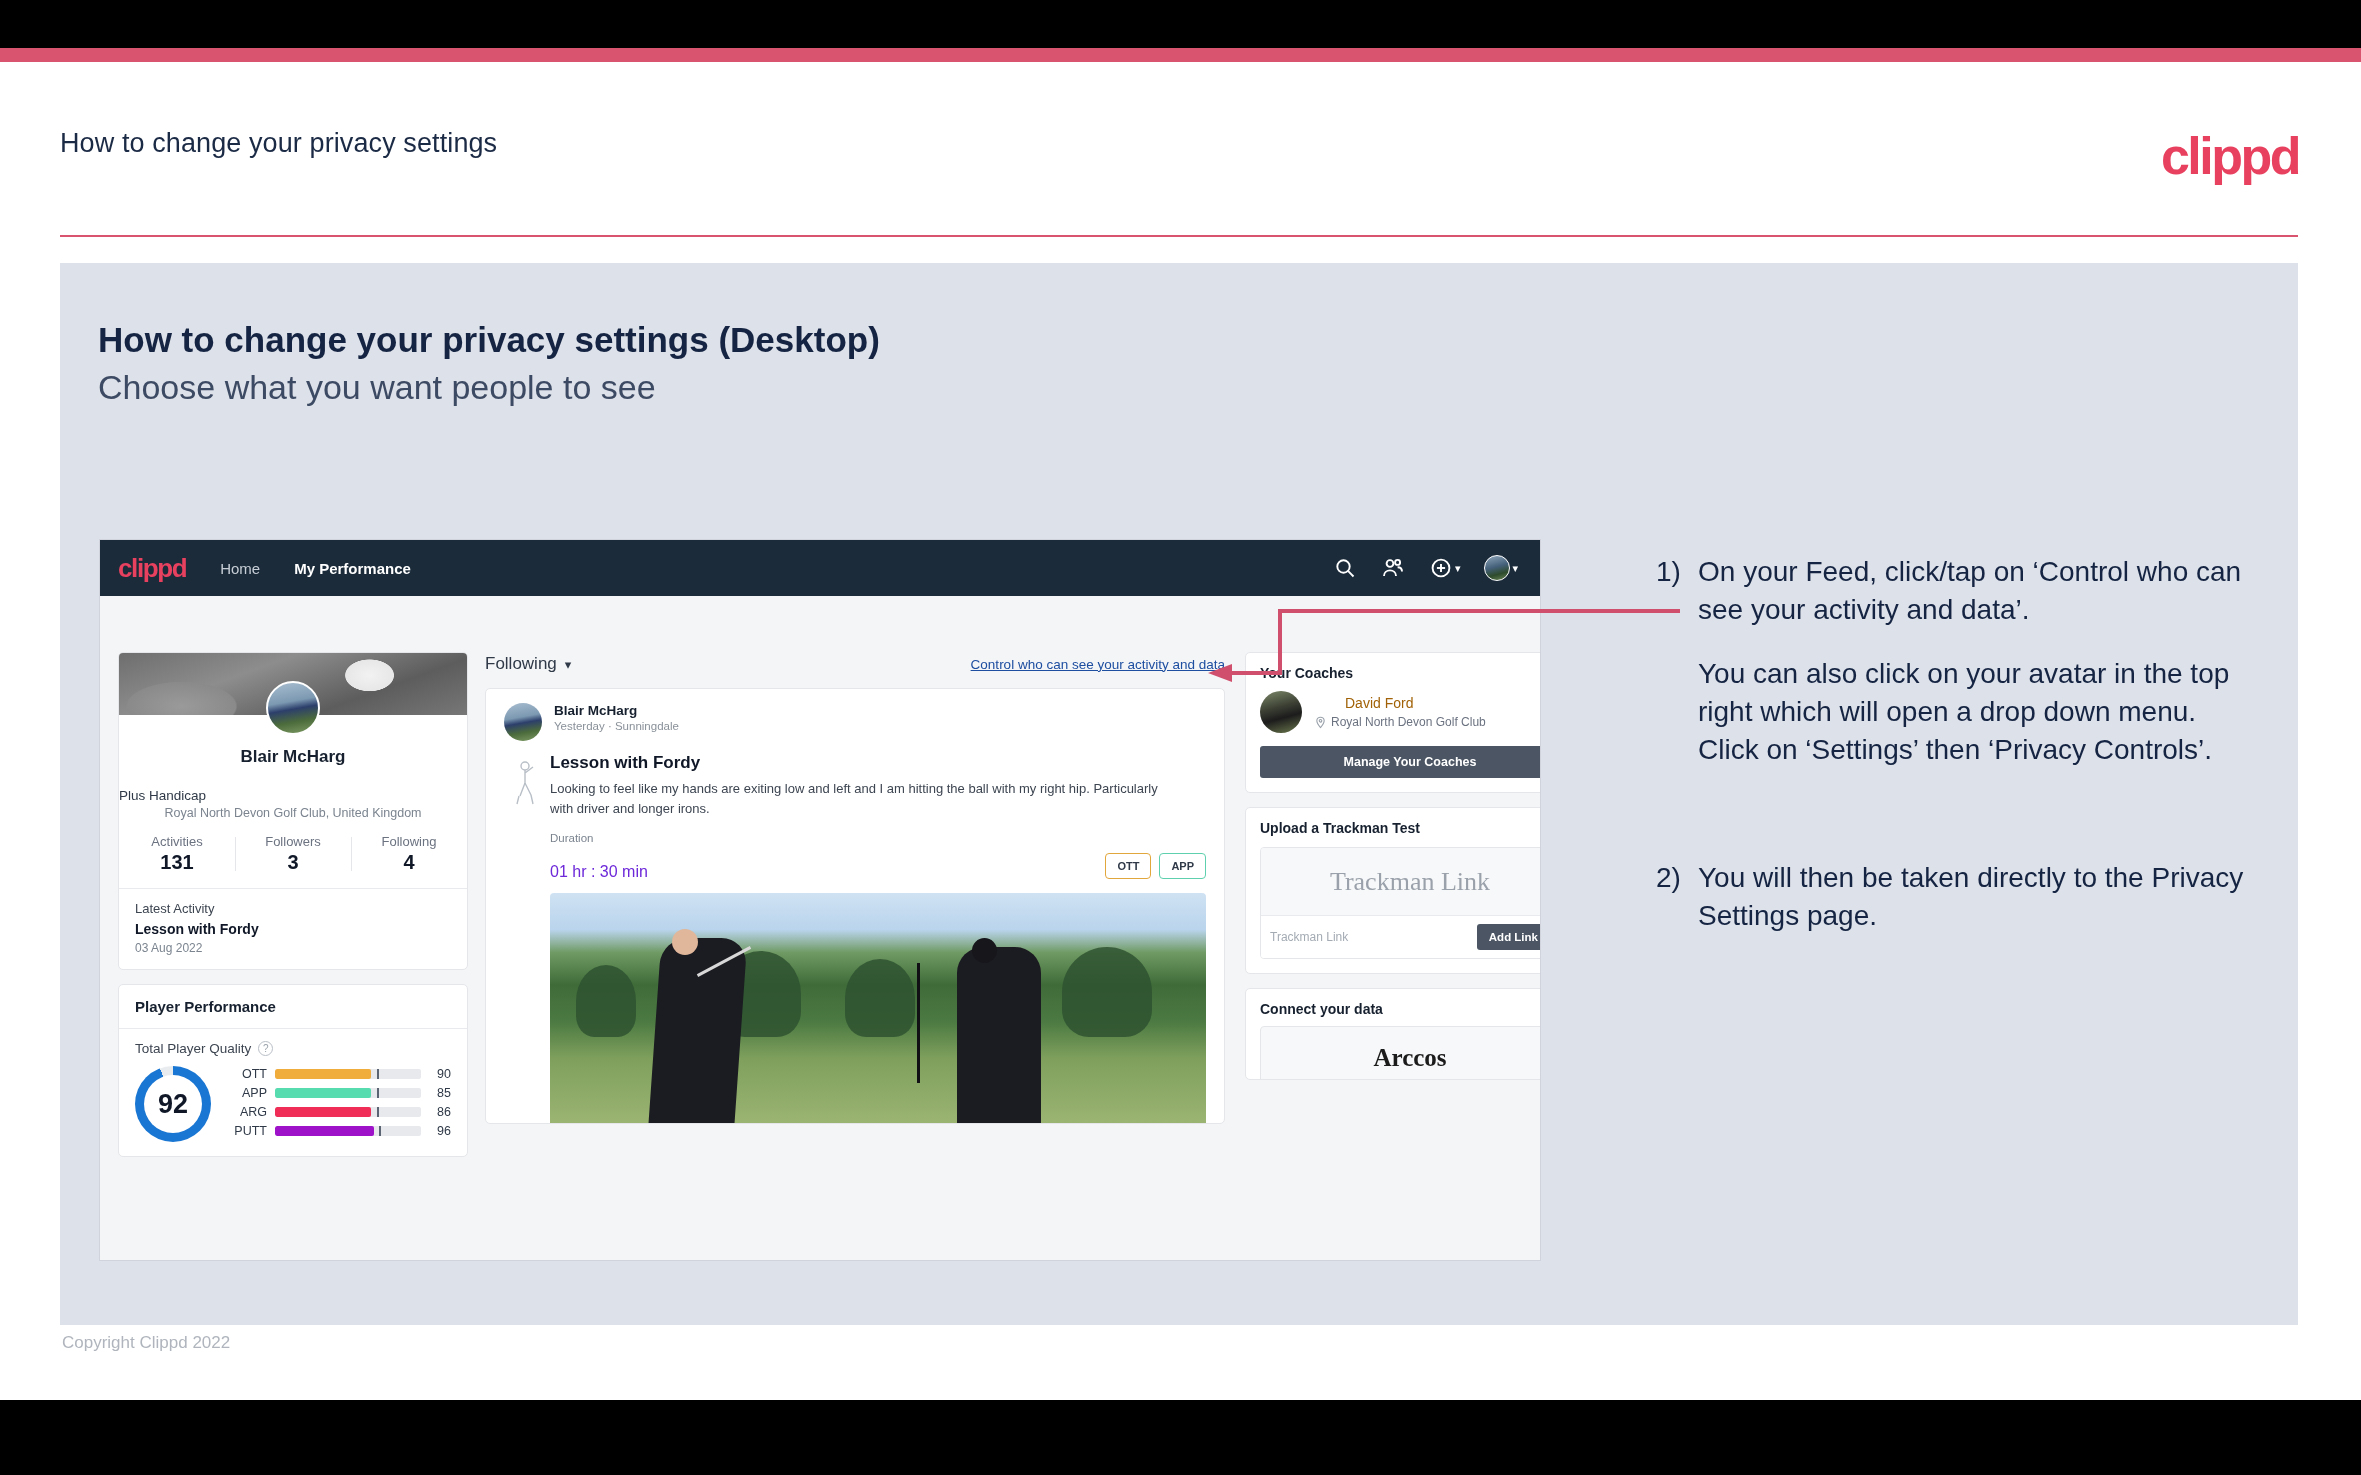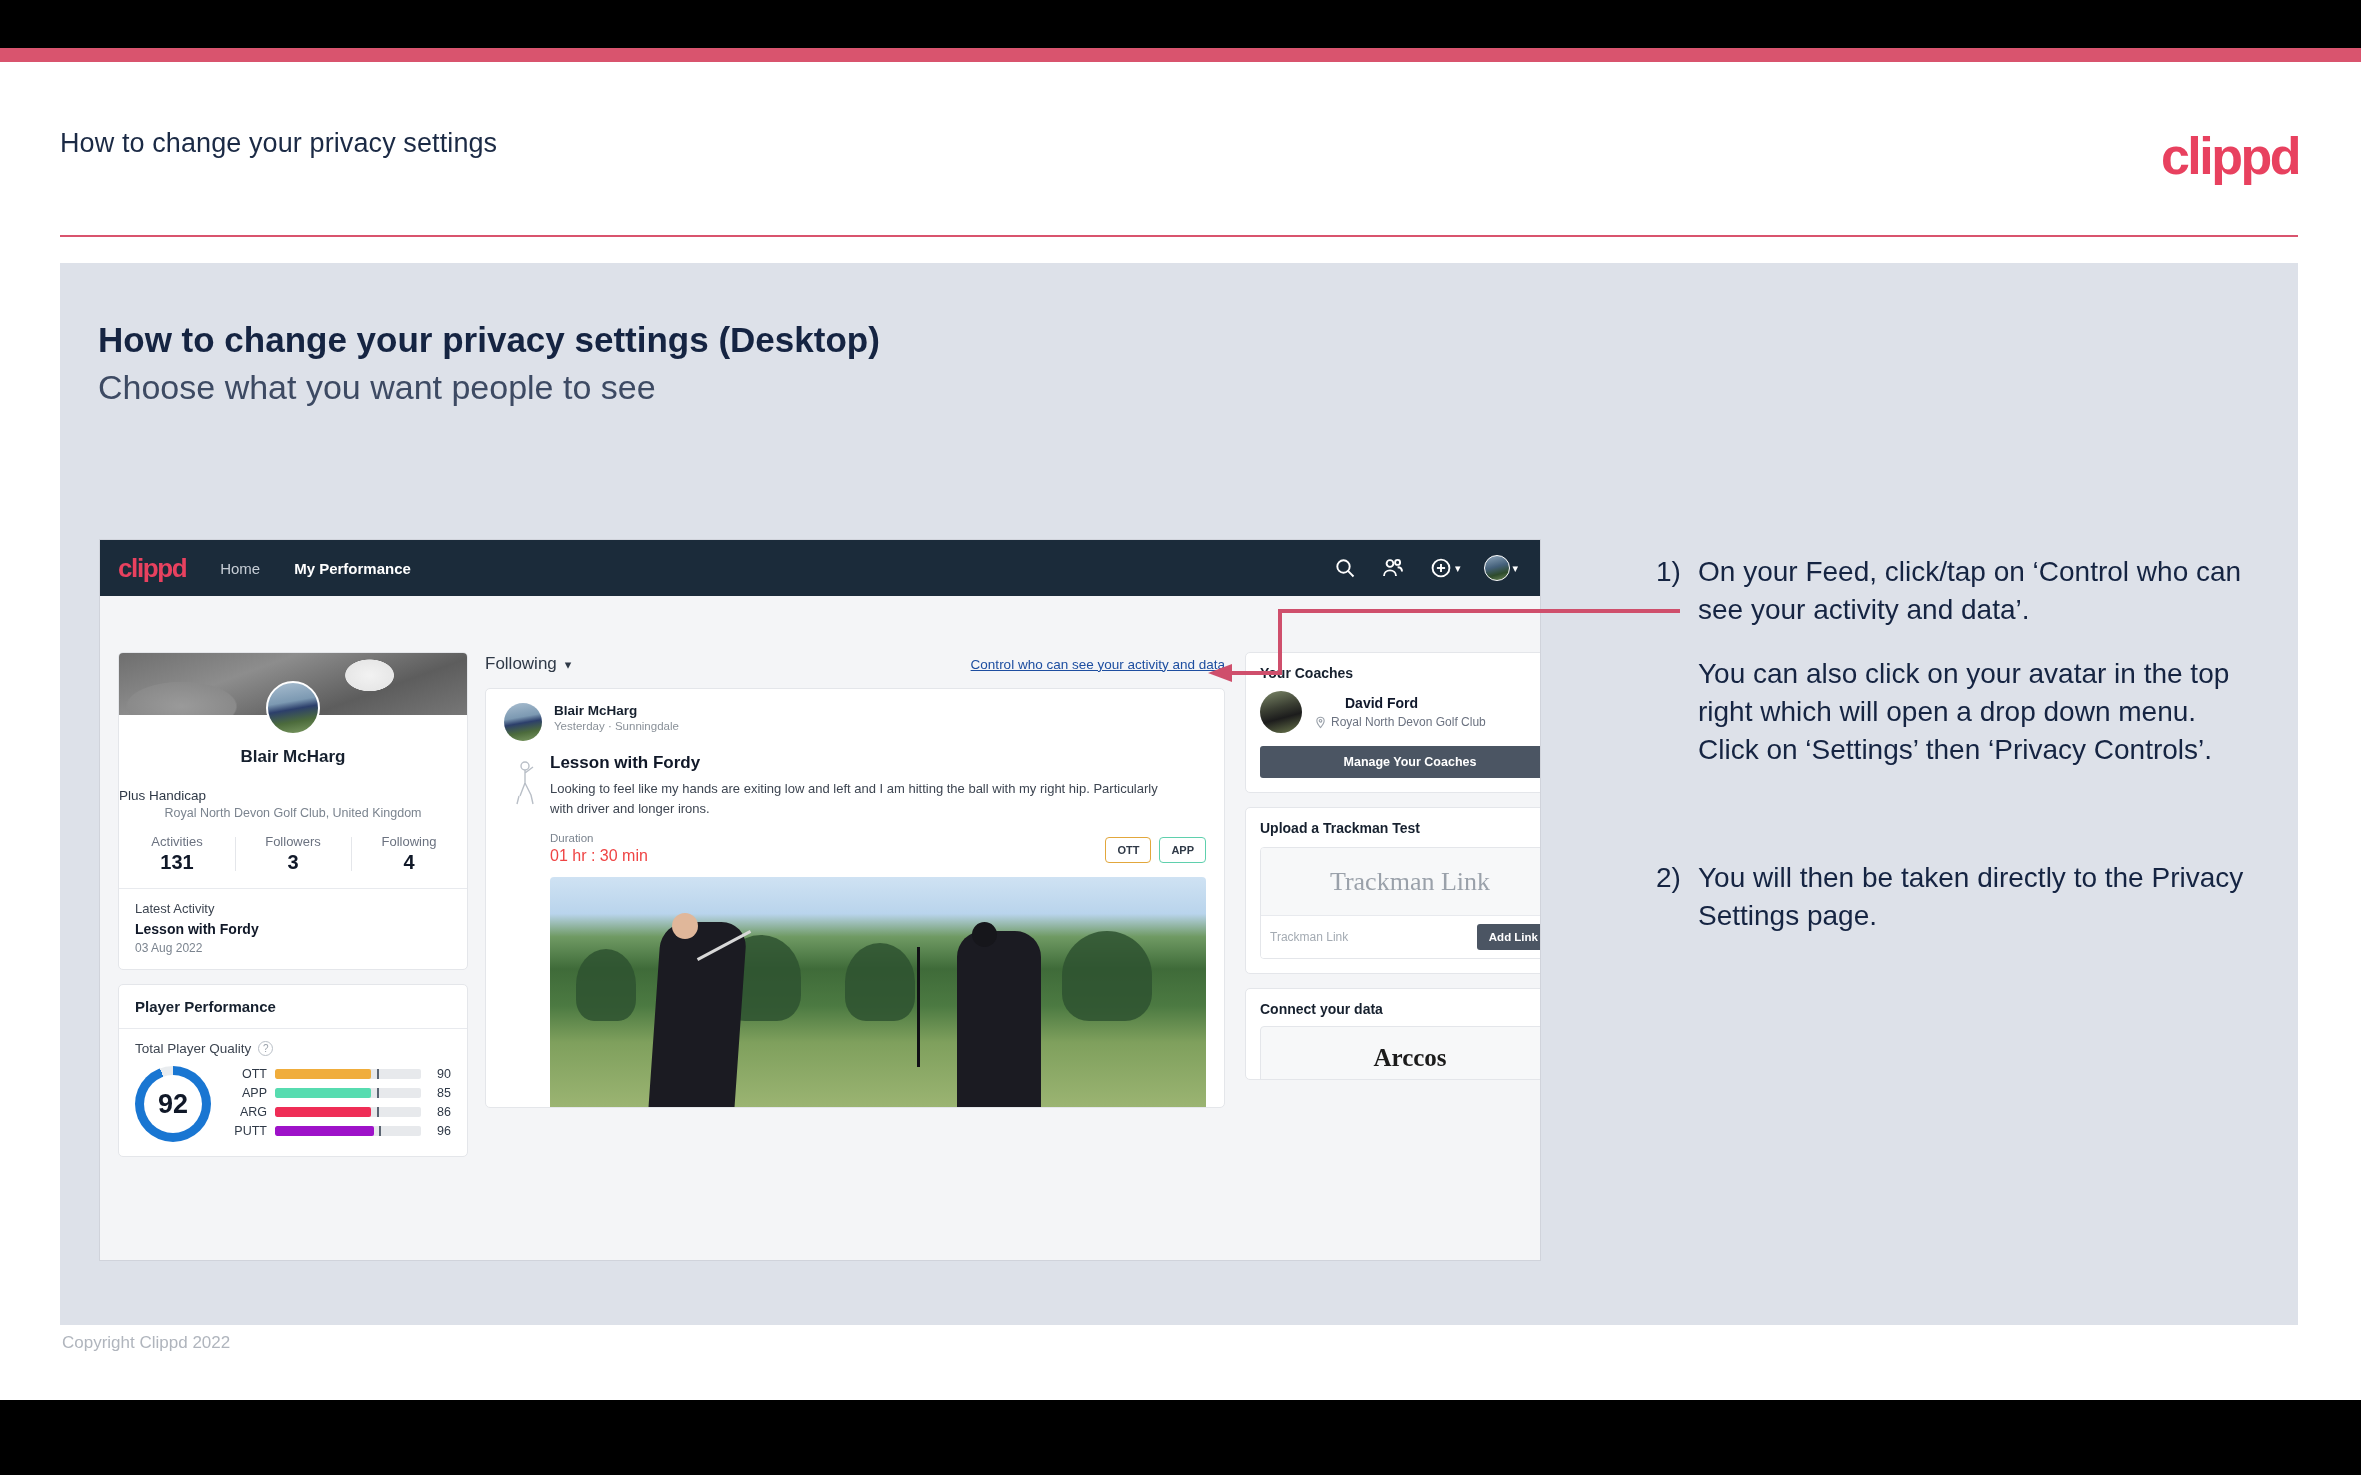--- a/index.html
+++ b/index.html
@@ -165,21 +165,21 @@
     background: linear-gradient(170deg,#a9bed0 0%,#7c99b2 38%,#2c3f6b 52%,#4c6b3c 74%,#7d9b63 100%);
   }
   .post-name { font-size: 13.5px; font-weight: 700; color: #16202e; }
   .post-meta { font-size: 11.5px; color: #8a9199; margin-top: 2px; }
   .post-main { display: flex; margin-top: 12px; }
   .swing-ico { width: 46px; flex: none; display: flex; justify-content: center; padding-top: 6px; }
   .post-title { font-size: 17px; font-weight: 700; color: #101828; }
   .post-desc { font-size: 13px; color: #3d4551; line-height: 1.5; margin-top: 6px; max-width: 620px; }
   .post-dur-row { display: flex; align-items: flex-end; margin-top: 14px; }
   .dur-lbl { font-size: 11.5px; color: #7b848f; }
-  .dur-val { font-size: 16px; color: #ef4444; margin-top: 3px; }
+  .dur-val { font-size: 16px; color: #6d28d9; margin-top: 19px; }
   .tags { margin-left: auto; display: flex; gap: 8px; padding-bottom: 2px; }
   .tag { font-size: 11px; font-weight: 700; color: #2f3947; padding: 6px 11px; border-radius: 4px; background: #fff; }
   .tag.ott { border: 1.4px solid #e2a73c; }
   .tag.app { border: 1.4px solid #5fd0ad; }
   .post-photo {
     margin: 12px 0 0 46px; height: 230px; border-radius: 4px 4px 0 0; position: relative; overflow: hidden;
     background:
       linear-gradient(to bottom, #cfe2f3 0%, #b9d4ec 16%, #6f9a63 26%, #3f6b39 40%, #4c7a42 56%, #7fa05d 72%, #9bb472 100%);
   }
   .ph-fig { position: absolute; bottom: 0; background: #1b1b22; }
@@ -193,21 +193,21 @@
   .ph-c2 { left: 56%; bottom: 40px; width: 3px; height: 120px; background: #101015; }
   .ph-tree { position: absolute; bottom: 86px; background: #2e5230; border-radius: 50% 50% 30% 30%; opacity: .85; }
 
   
   .rc-title { padding: 12px 14px 0; font-size: 14px; font-weight: 700; color: #16202e; }
   .coach-row { display: flex; align-items: center; padding: 10px 14px 0; }
   .coach-av {
     width: 42px; height: 42px; border-radius: 50%; flex: none; margin-right: 13px;
     background: linear-gradient(165deg,#7e8a6a 0%,#3b3f33 40%,#1c1c1c 62%,#6d7a4e 100%);
   }
-  .coach-name { font-size: 14px; font-weight: 700; color: #0f172a; padding-left: 30px; }
+  .coach-name { font-size: 14px; font-weight: 400; color: #a16207; padding-left: 30px; }
   .coach-club { font-size: 12px; color: #6b7280; margin-top: 4px; display: flex; align-items: center; gap: 5px; }
   .btn-dark {
     display: block; margin: 13px 14px 14px; height: 32px; line-height: 32px; text-align: center;
     background: #4b5563; color: #fff; font-size: 12.5px; font-weight: 700; border-radius: 3px;
     border: none; width: calc(100% - 28px); font-family: inherit;
   }
   .tm-box { margin: 11px 14px 14px; border: 1px solid #e4e6ea; border-radius: 4px; overflow: hidden; }
   .tm-logo {
     height: 68px; background: #f7f8f9; display: flex; align-items: center; justify-content: center;
     font-family: "Liberation Serif", serif; font-size: 26px; color: #9aa1aa; border-bottom: 1px solid #e8eaee;

